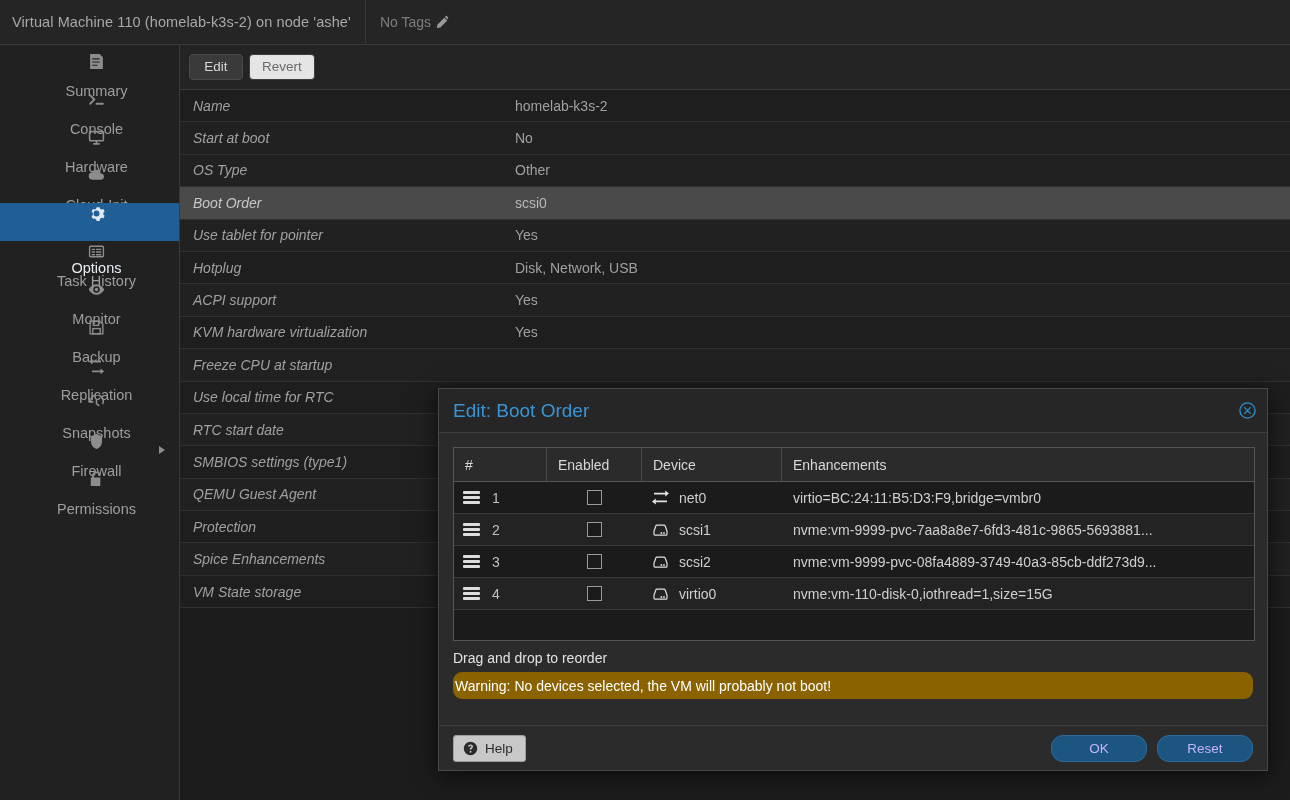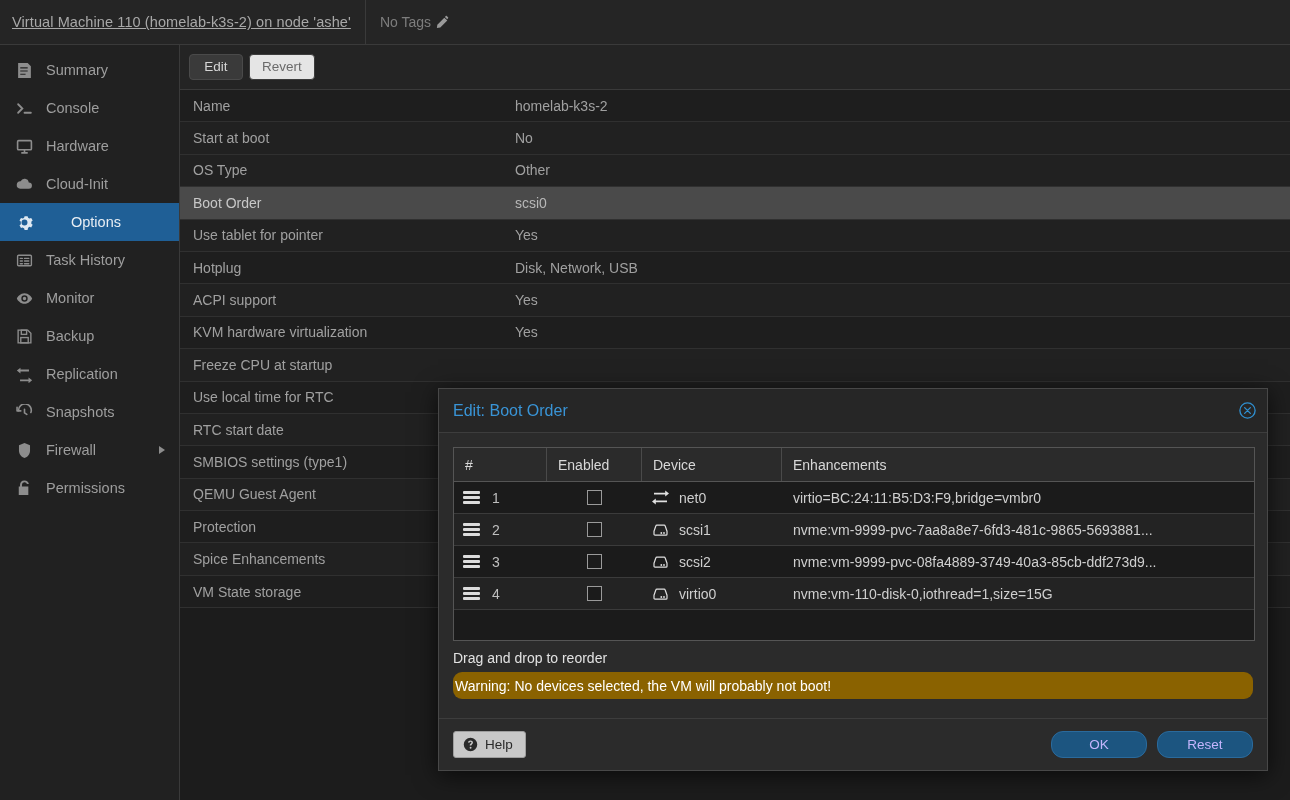--- a/index.html
+++ b/index.html
@@ -13,40 +13,41 @@
 
   
   .topbar {
     height: 45px; width: 1290px;
     background: #252525;
     border-bottom: 1px solid #3a3a3a;
     display: flex; align-items: center;
     padding-left: 12px;
   }
   .topbar-title {
-    font-size: 14.5px; color: #a8a8a8; letter-spacing: .1px; text-decoration: underline;
+    font-size: 14.5px; color: #a8a8a8; letter-spacing: .1px;
   }
   .topbar-sep { width: 1px; height: 44px; background: #3a3a3a; margin: 0 14px; }
   .tags-wrap { display: flex; align-items: center; gap: 5px; }
   .tags-label { font-size: 14px; color: #7d7d7d; }
   .pencil-icon { display: inline-block; width: 14px; height: 14px; color: #9a9a9a; }
   .pencil-icon svg { display:block; width: 14px; height: 14px; }
 
   
   .sidebar {
     position: absolute; left: 0; top: 45px;
     width: 180px; height: 755px;
     background: #212121;
     border-right: 1px solid #3a3a3a;
     padding-top: 6px;
   }
   .side-item {
     height: 38px; display: flex; align-items: center;
     padding-left: 14px; gap: 12px; position: relative;
     cursor: pointer;
+    flex-direction: column;
   }
   .side-item.active { background: #1f5f96; gap: 37px; }
   .side-ico {
     width: 20px; height: 20px; flex: 0 0 20px;
     display: flex; align-items: center; justify-content: center;
     color: #8d8d8d;
   }
   .side-item.active .side-ico { color: #dfe9f2; }
   .side-ico svg { display: block; width: 17px; height: 17px; }
   .side-label { font-size: 14.5px; color: #9e9e9e; }
@@ -88,42 +89,42 @@
   .opt-table { width: 1110px; }
   .opt-row {
     height: 32.4px; display: flex; align-items: center;
     border-bottom: 1px solid #303030;
     background: #1e1e1e;
   }
   .opt-row.alt { background: #212121; }
   .opt-row.selected { background: #4a4a4a; }
   .opt-key {
     width: 335px; flex: 0 0 335px; padding-left: 13px;
-    font-size: 14px; color: #a0a0a0;
+    font-size: 14px; color: #a0a0a0; font-style: italic;
   }
   .opt-row.selected .opt-key { color: #c8c8c8; }
   .opt-val { font-size: 14px; color: #a0a0a0; }
   .opt-row.selected .opt-val { color: #b8b8b8; }
 
   
   .modal {
     position: absolute; left: 438px; top: 388px;
     width: 830px; height: 383px;
     background: #2b2b2b;
     border: 1px solid #484848;
     box-shadow: 0 4px 22px rgba(0,0,0,.65);
   }
   .modal-head {
     height: 44px; display: flex; align-items: center;
     justify-content: space-between;
     padding: 0 10px 0 14px;
     background: #262626;
     border-bottom: 1px solid #3d3d3d;
   }
-  .modal-title { font-size: 16px; color: #3994d6; }
+  .modal-title { font-size: 19px; color: #3994d6; }
   .modal-close {
     width: 19px; height: 19px; cursor: pointer; color: #2f8fd0;
   }
   .modal-close svg { display: block; width: 19px; height: 19px; }
   .modal-body { padding: 14px; }
 
   
   .boot-table {
     border: 1px solid #555; background: #1d1d1d;
     width: 802px;
@@ -189,21 +190,21 @@
   .warn {
     margin-top: 6px; height: 27px;
     background: #8a6200; color: #ffffff;
     display: flex; align-items: center; padding-left: 2px;
     font-size: 14px;
     border-radius: 9px;
   }
 
   .modal-foot {
     position: absolute; left: 0; bottom: 0;
-    width: 828px; height: 52px;
+    width: 828px; height: 45px;
     border-top: 1px solid #3d3d3d;
     background: #2b2b2b;
     display: flex; align-items: center;
     padding: 0 14px; justify-content: space-between;
   }
   .help-btn {
     height: 27px; padding: 0 12px 0 9px;
     background: #c8c8c8; border: 1px solid #9e9e9e; border-radius: 3px;
     display: flex; align-items: center; gap: 7px;
     font-size: 13.5px; color: #2a2a2a; cursor: pointer;

